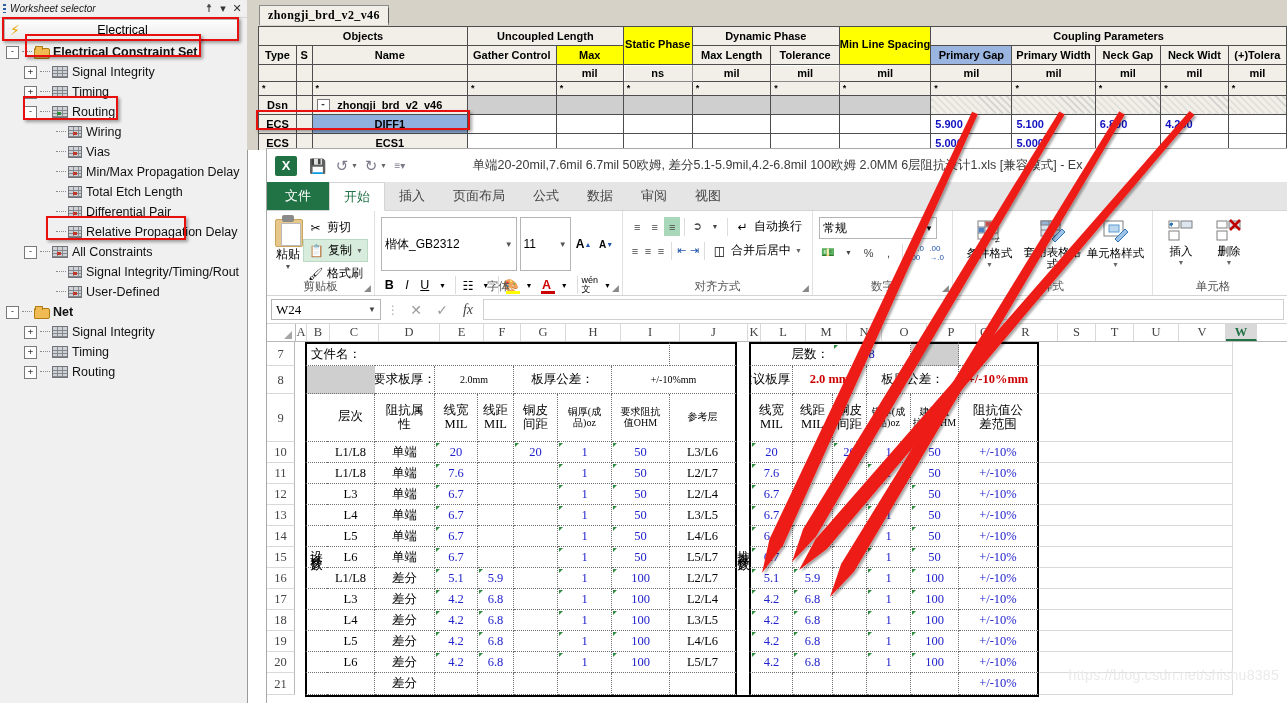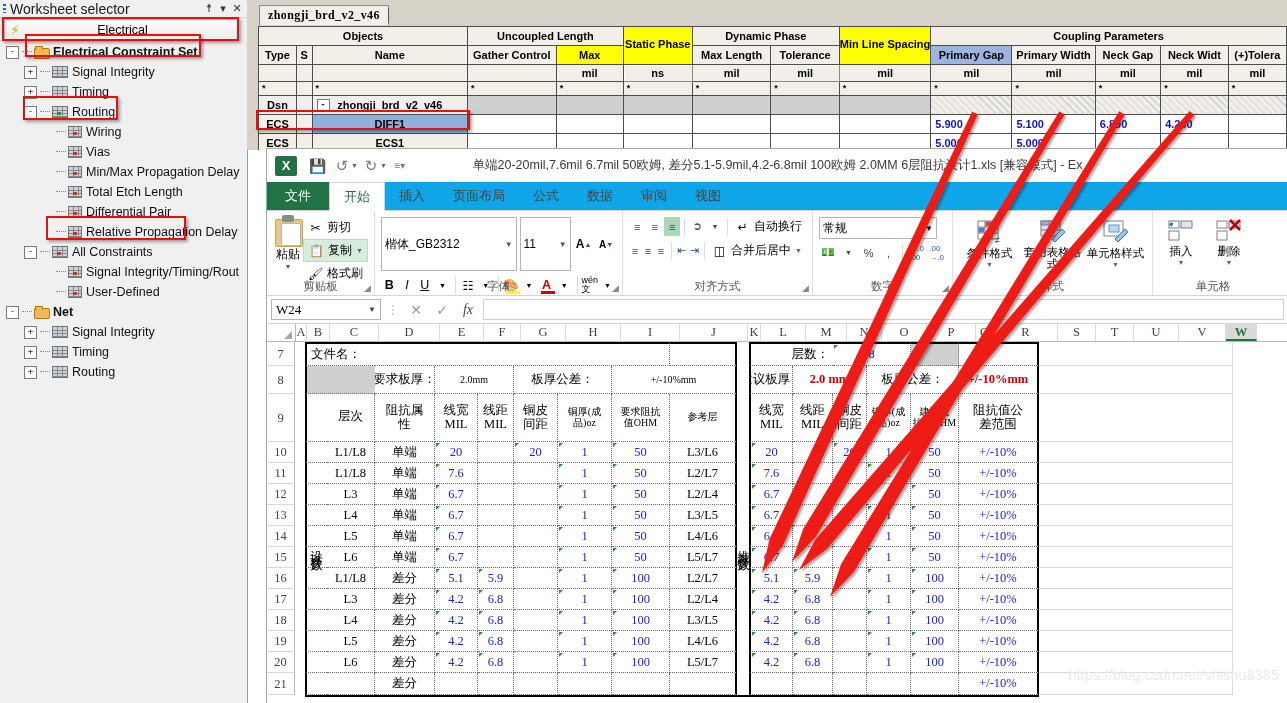--- a/index.html
+++ b/index.html
@@ -15,21 +15,21 @@
     background:#f0f0f0;border-right:1px solid #9a9a9a;
   }
   #ws-titlebar{
     height:17px;background:#f0f0f0;border-bottom:1px solid #d8d8d8;
     display:flex;align-items:center;padding:0 3px;position:relative;
   }
   #ws-titlebar .grip{
     width:3px;height:9px;margin-right:4px;
     background:repeating-linear-gradient(to bottom,#2b5f9e 0,#2b5f9e 2px,transparent 2px,transparent 4px);
   }
-  #ws-titlebar .ttl{font-size:14px;color:#1a1a1a;flex:1;}
+  #ws-titlebar .ttl{font-size:10px;color:#1a1a1a;flex:1;font-style:italic;}
   #ws-titlebar .tbtn{font-size:11px;color:#333;width:14px;text-align:center;cursor:pointer;}
   #electrical-bar{
     position:absolute;left:4px;top:19px;width:233px;height:20px;
     background:linear-gradient(to bottom,#fdfdfd,#ebebeb);
     border:1px solid #b4b4b4;display:flex;align-items:center;
   }
   #electrical-bar .bolt{width:20px;text-align:center;font-size:14px;color:#e8a200;line-height:1;}
   #electrical-bar .lbl{flex:1;text-align:center;font-size:12.5px;padding-right:18px;}
   .hl-box{position:absolute;border:2.5px solid #e8100f;box-sizing:border-box;pointer-events:none;
           box-shadow:2px 2px 3px rgba(0,0,0,.35);}
@@ -121,21 +121,21 @@
   }
   .qat{display:flex;align-items:center;gap:2px;margin-left:10px;}
   .qat .q{width:22px;height:20px;display:flex;align-items:center;justify-content:center;
           color:#7a7a8a;font-size:15px;cursor:pointer;}
   .qat .qsave{color:#a37ec4;font-size:14px;}
   .qat .caret{font-size:7px;color:#666;margin-left:-4px;}
   #xl-doctitle{
     position:absolute;left:0;right:0;text-align:center;font-size:12.5px;color:#3b3b3b;
     font-family:"Liberation Sans","DejaVu Sans",sans-serif;pointer-events:none;
   }
-  #xl-tabs{height:28px;display:flex;align-items:stretch;border-bottom:1px solid #d4d4d4;background:#0ea5e9;}
+  #xl-tabs{height:28px;display:flex;align-items:stretch;border-bottom:1px solid #d4d4d4;background:#e5e5e5;}
   .xl-tab{padding:0 14px;display:flex;align-items:center;font-size:13px;color:#444;cursor:pointer;}
   .xl-tab.file{background:#217346;color:#fff;font-size:13px;padding:0 18px;}
   .xl-tab.active{border:1px solid #d4d4d4;border-bottom:1px solid #fff;color:#217346;margin-bottom:-1px;background:#fff;}
   #xl-ribbon{height:84px;background:#fff;border-bottom:1px solid #d4d4d4;position:relative;display:flex;}
   .rgroup{position:relative;height:84px;border-right:1px solid #e0e0e0;padding:2px 6px 0 6px;box-sizing:border-box;}
   .rgroup .gname{position:absolute;bottom:1px;left:0;right:0;text-align:center;font-size:11.5px;color:#555;}
   .rgroup .dlg{position:absolute;bottom:2px;right:3px;font-size:9px;color:#888;cursor:pointer;}
   .clip-paste{display:flex;flex-direction:column;align-items:center;width:48px;padding-top:2px;}
   .clipboard-ico{width:26px;height:30px;position:relative;}
   .clipboard-ico .bd{position:absolute;left:0;top:4px;width:26px;height:26px;background:#e8c88a;border:1px solid #c9a45c;border-radius:2px;}

